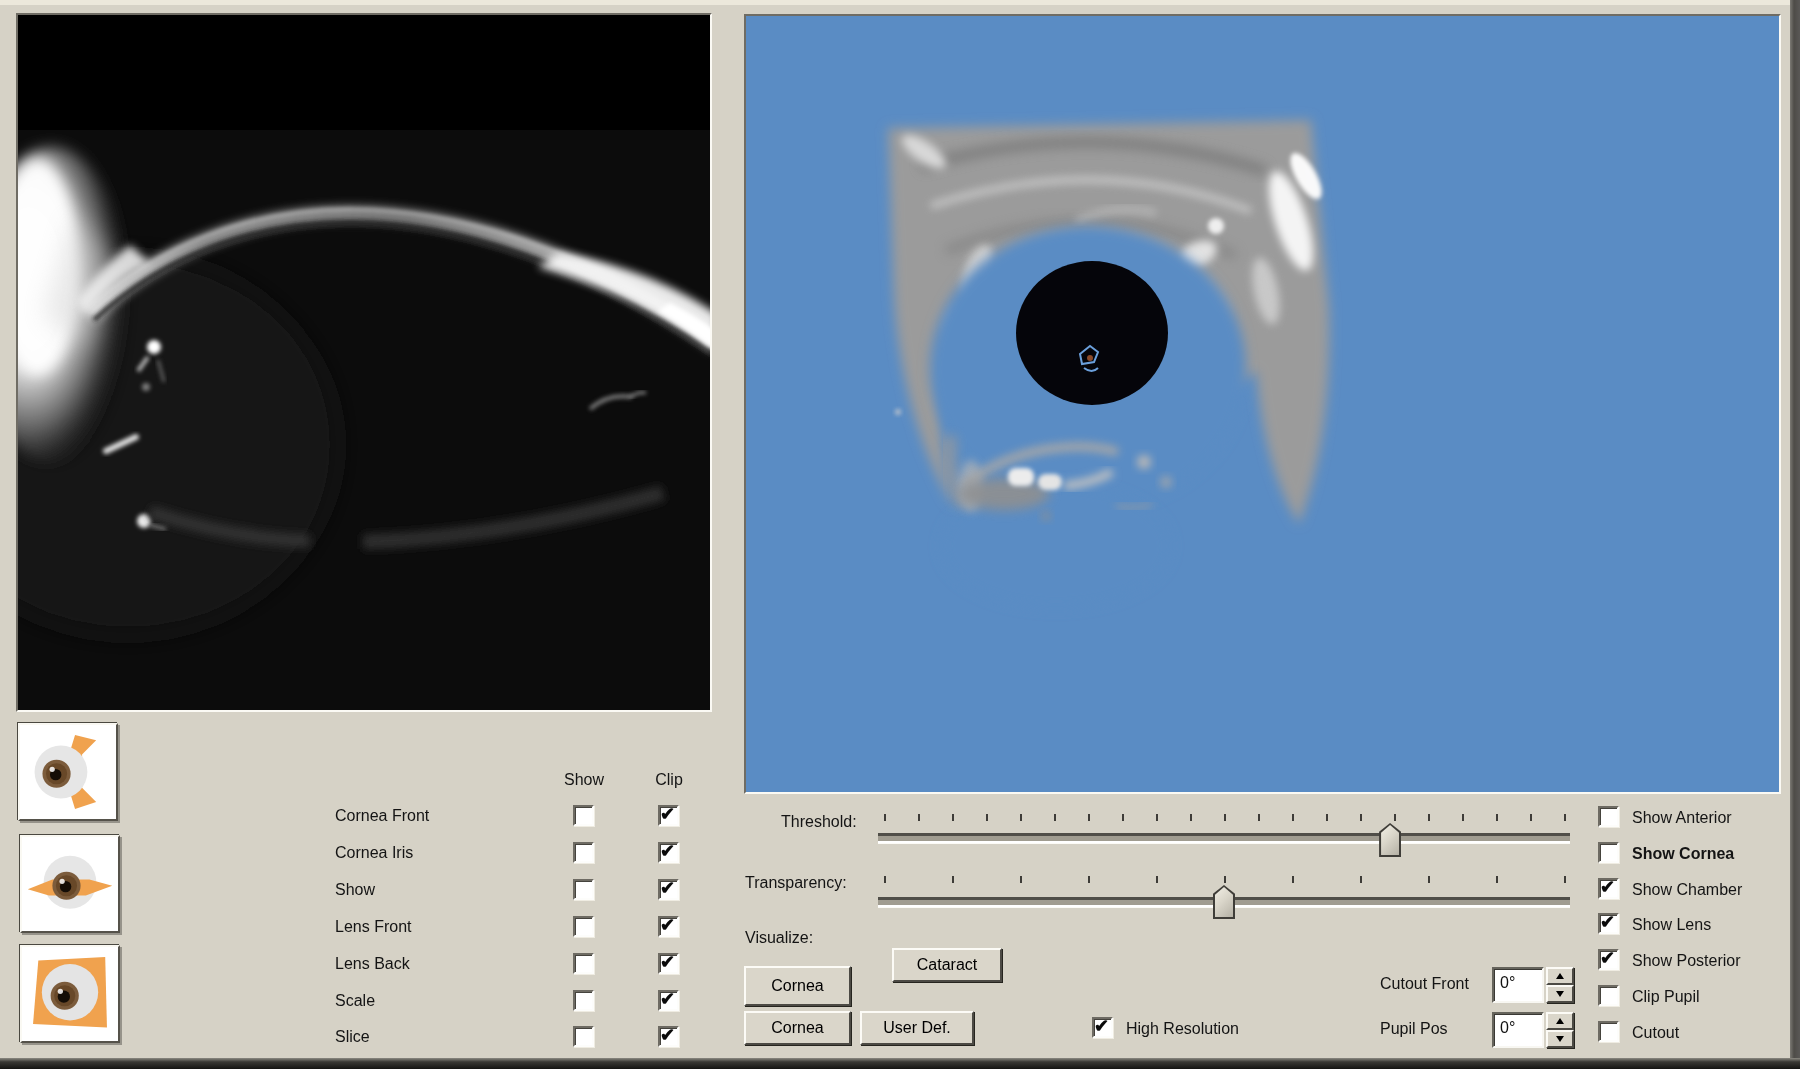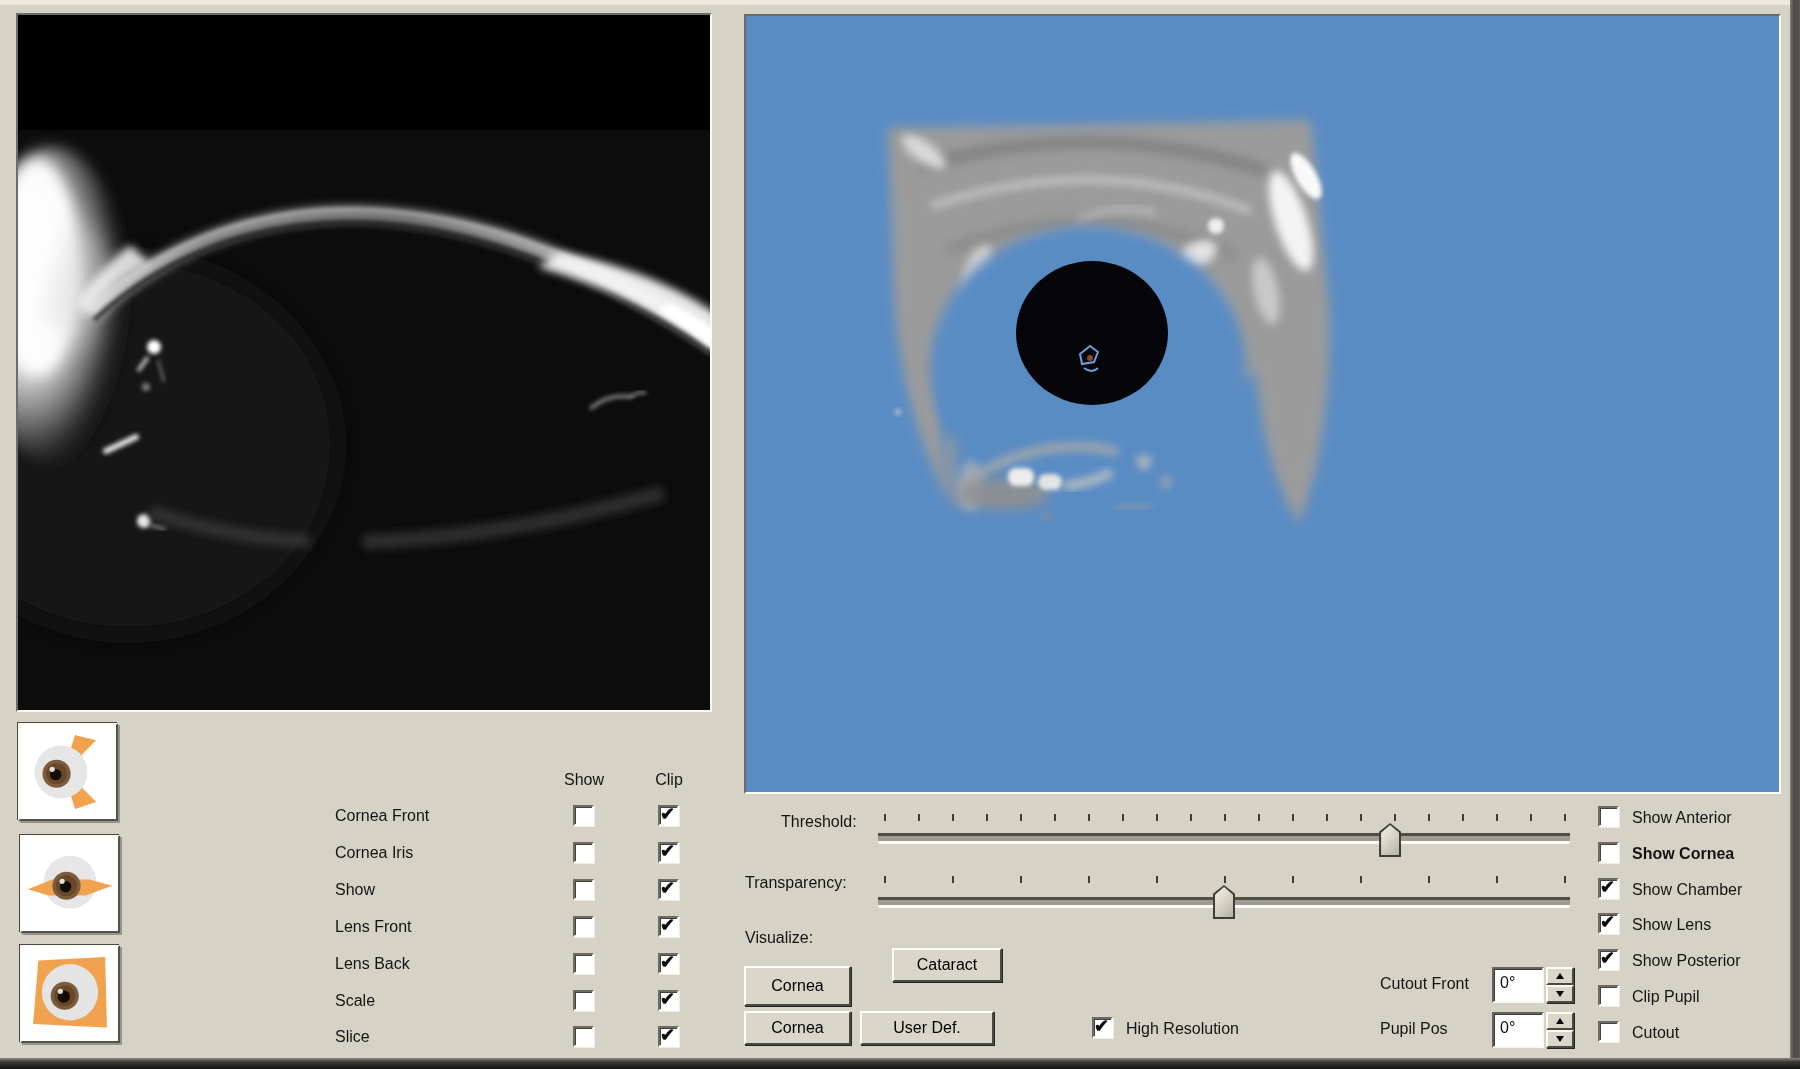--- a/index.html
+++ b/index.html
@@ -332,21 +332,21 @@
     <div class="handle" style="top: 9px; left: 50%;">
       <div class="h-outer"></div>
         <div class="h-inner"></div>
     </div>
   </div>
 
   <div class="lbl" style="left:745px;top:928px;">Visualize:</div>
   <button class="btn95" style="left:744px;top:966px;width:107px;height:40px;">Cornea</button>
   <button class="btn95" style="left:860px;top:948px;width:110px;height:34px;margin-left:32px;">Cataract</button>
   <button class="btn95" style="left:744px;top:1011px;width:107px;height:34px;">Cornea</button>
-  <button class="btn95" style="left:860px;top:1011px;width:134px;height:34px;">User Def.</button>
+  <button class="btn95" style="left:860px;top:1011px;width:114px;height:34px;">User Def.</button>
 
   <span class="cb checked" style="left:1092px;top:1017px;"></span>
   <div class="lbl" style="left:1126px;top:1019px;">High Resolution</div>
 
   <div class="lbl" style="left:1380px;top:974px;">Cutout Front</div>
   <div class="spin-field" style="left:1492px;top:967px;width:52px;height:36px;">0°</div>
   <div class="spin-btns" style="left:1546px;top:967px;height:36px;">
     <button class="spin-btn">
         <span class="tri-up"></span>
       </button>

